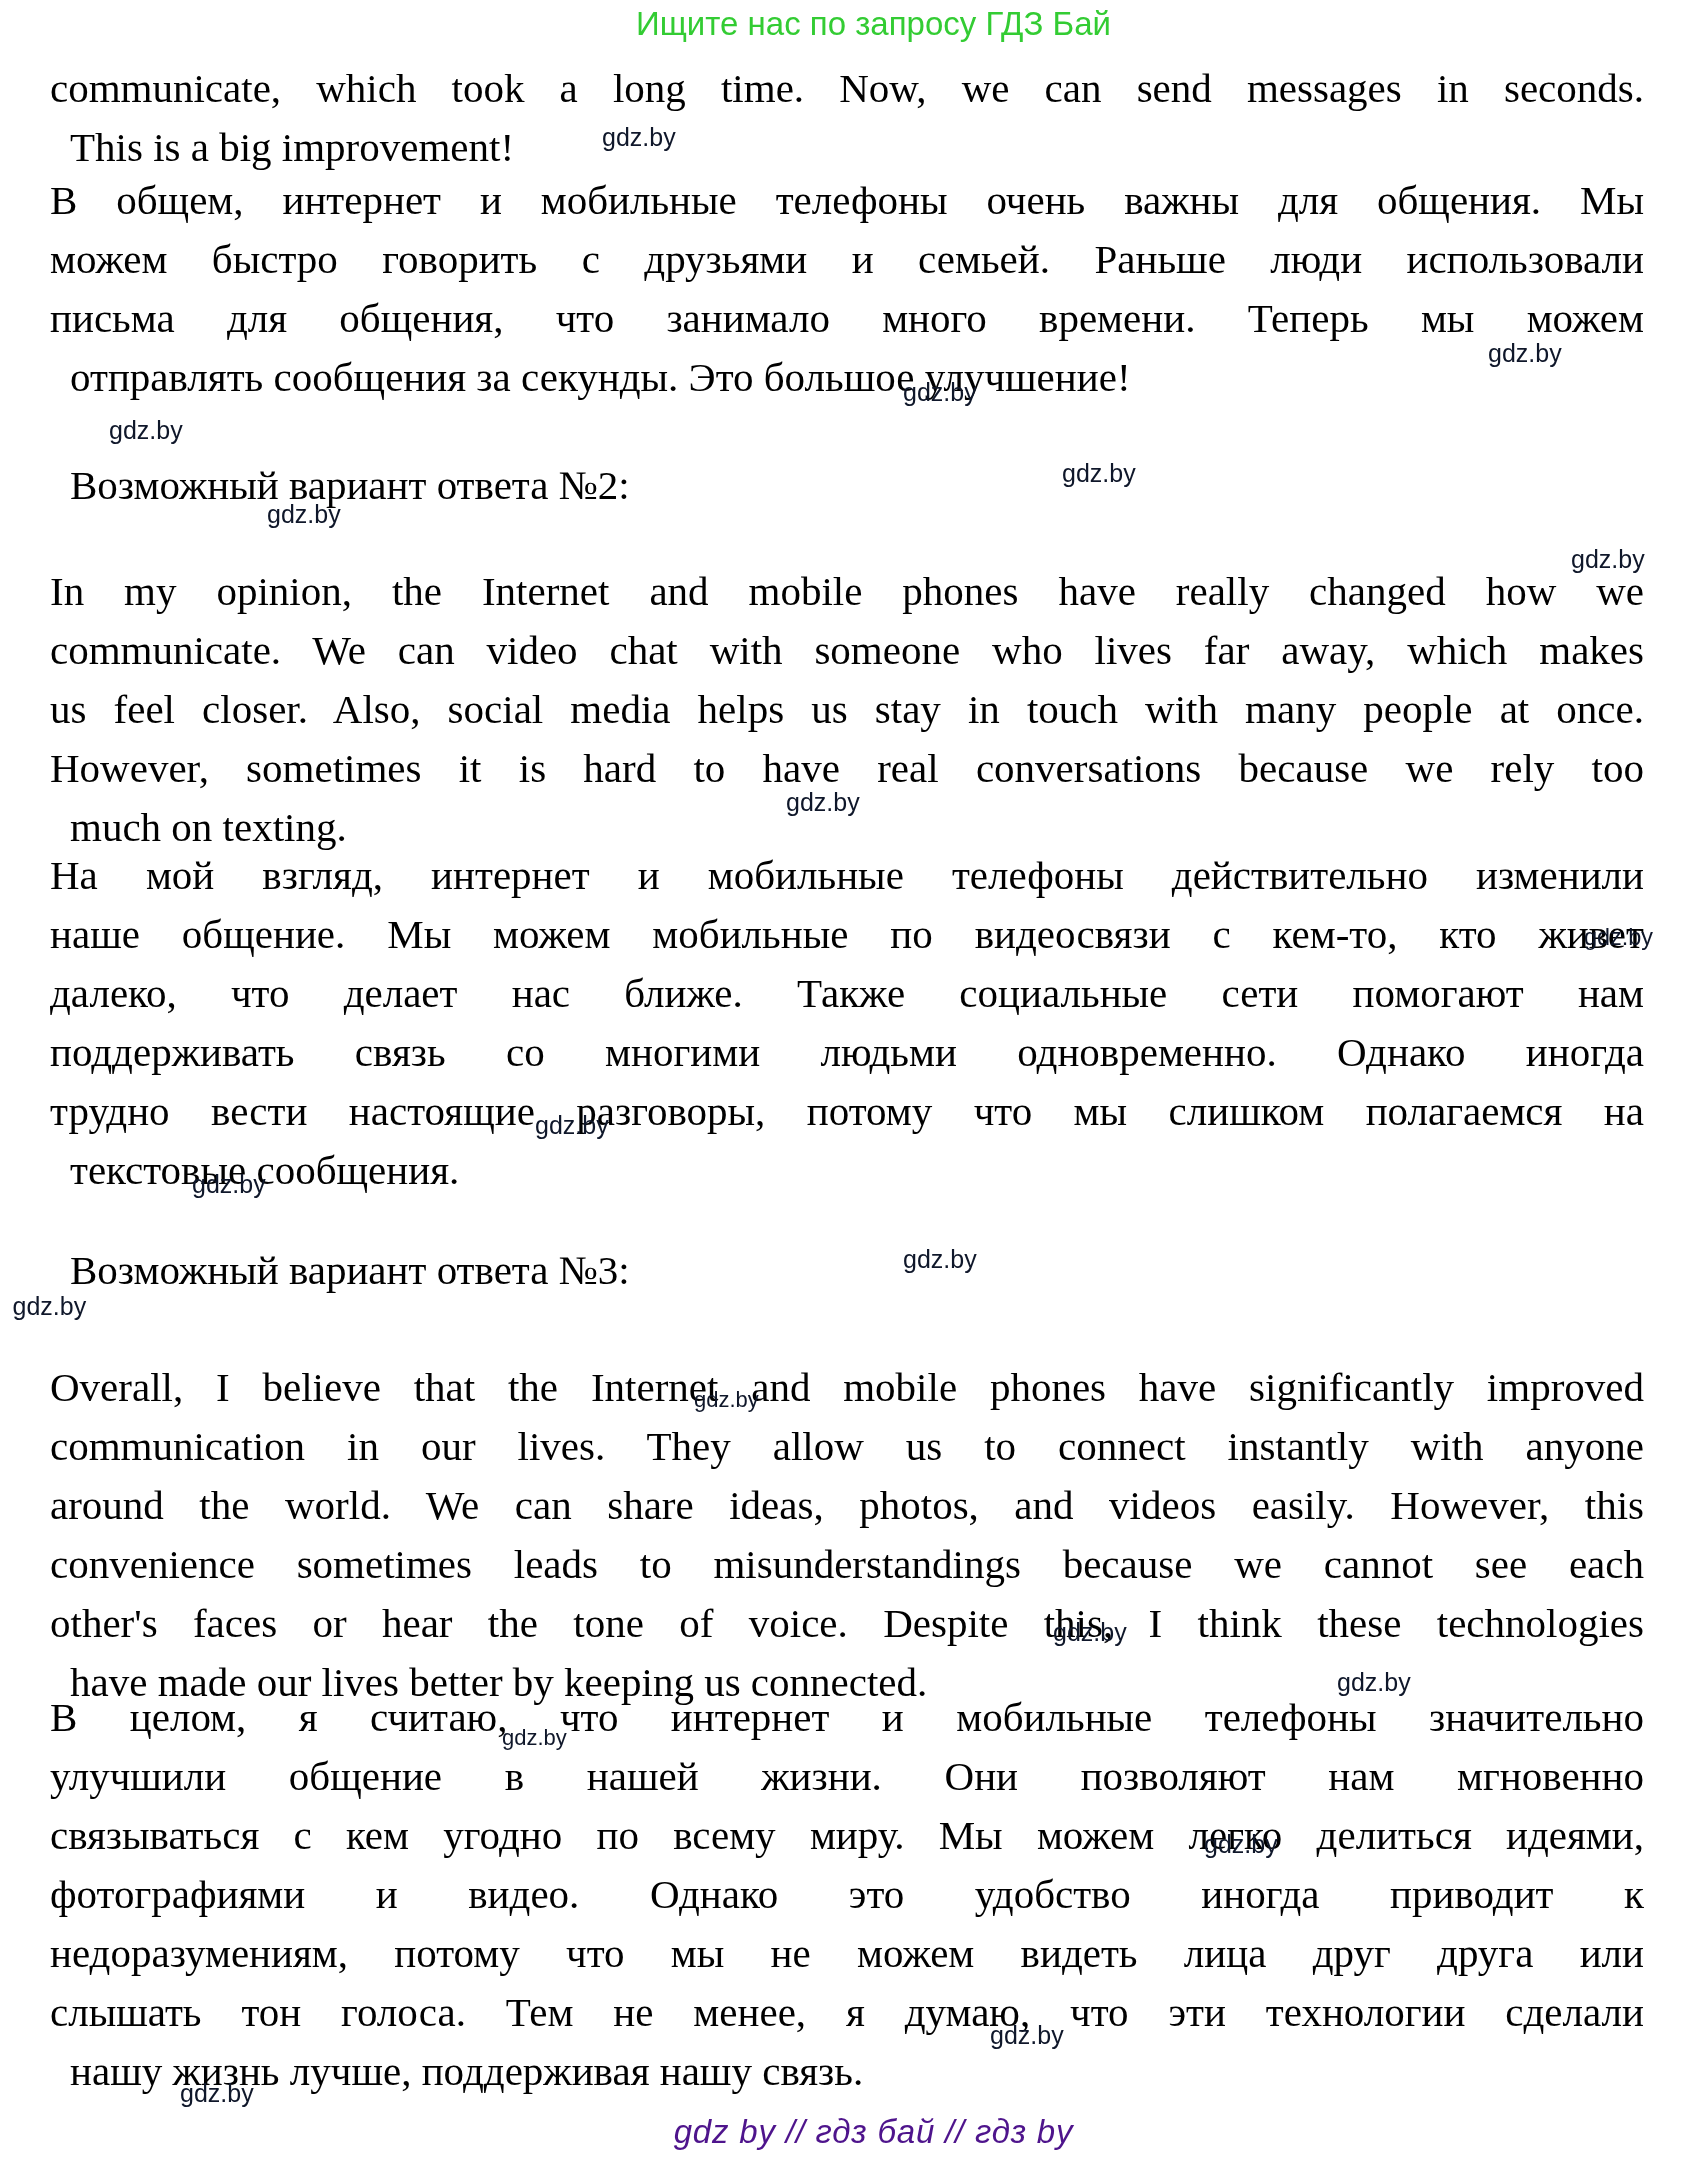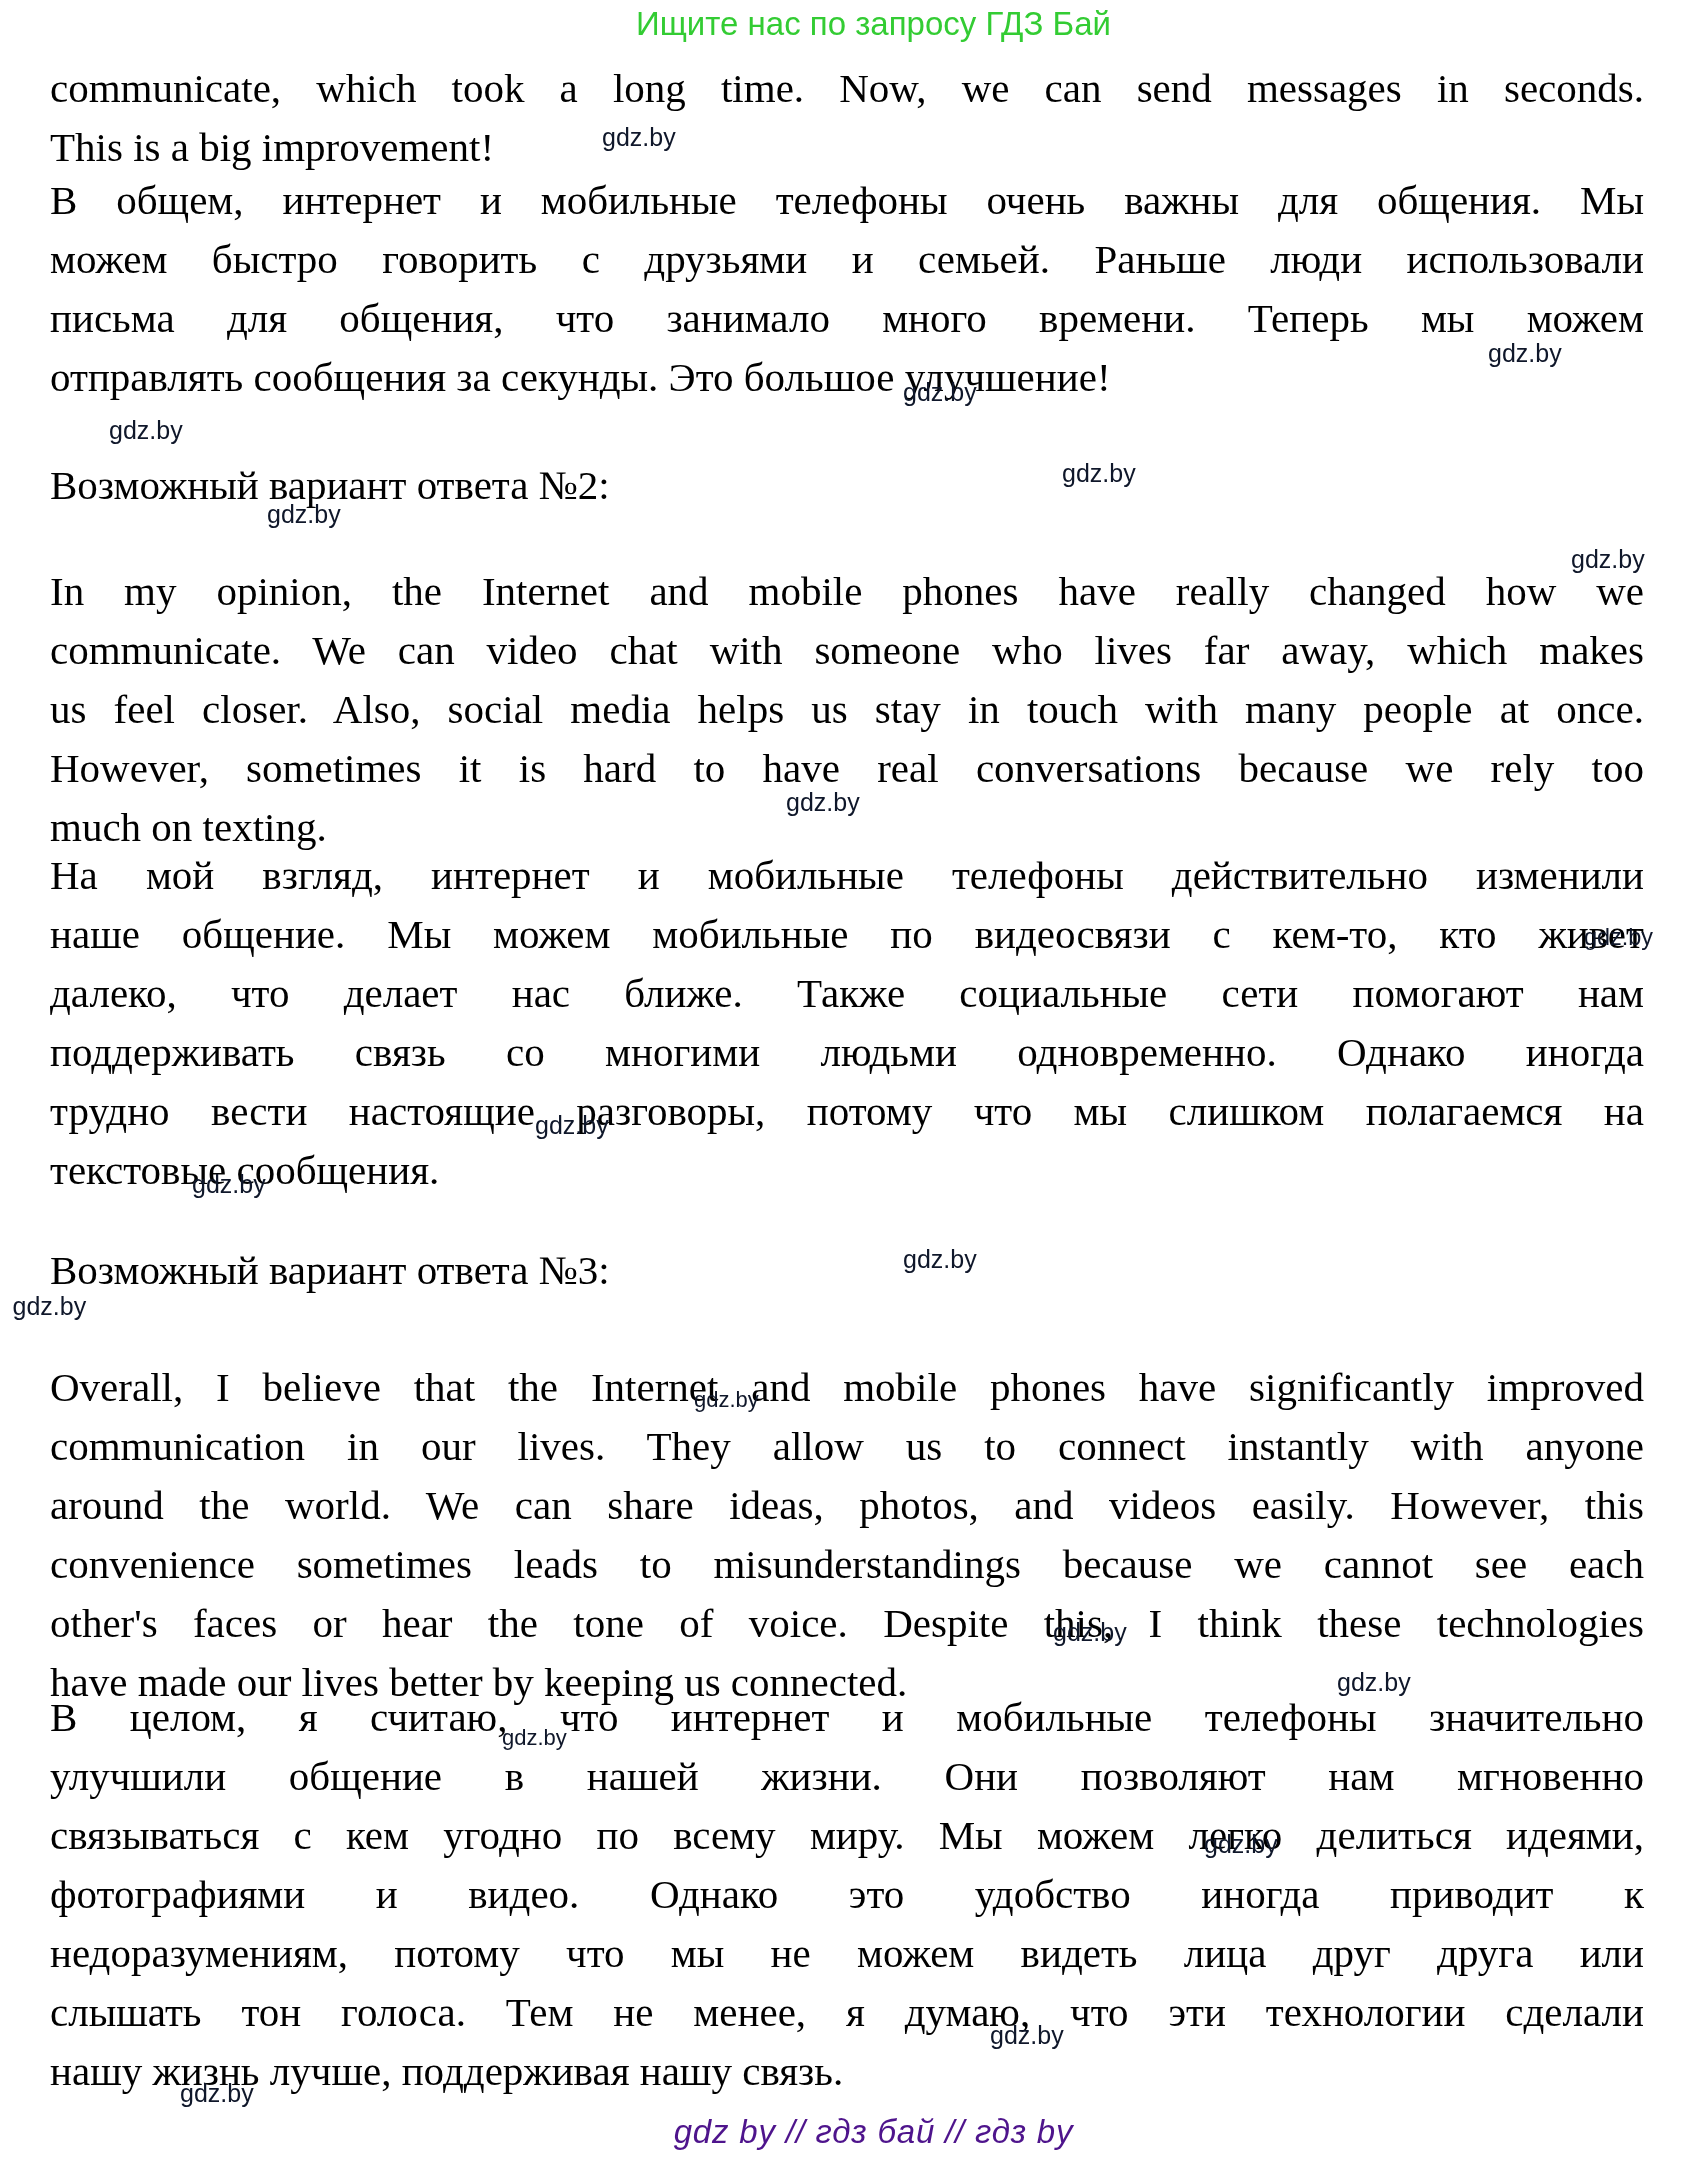--- a/index.html
+++ b/index.html
@@ -30,20 +30,21 @@
     height:59px;
     line-height:59px;
     font-size:41px;
     text-align:justify;
     text-align-last:justify;
     white-space:nowrap;
   }
   .line.nojust{
     text-align:left;
     text-align-last:left;
+    margin-left:20px;
   }
   .block.heading .line{
     text-align:right;
     text-align-last:left;
   }
   .wm{
     position:absolute;
     font-family:"Liberation Sans", sans-serif;
     color:#0f172a;
     line-height:1;

